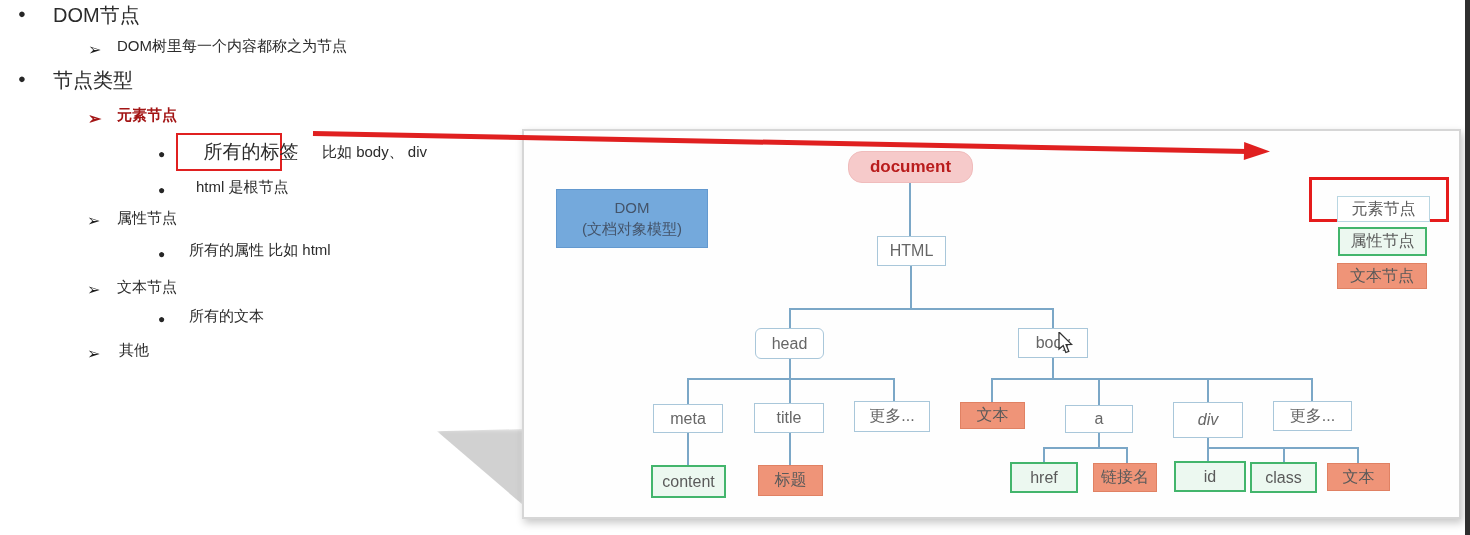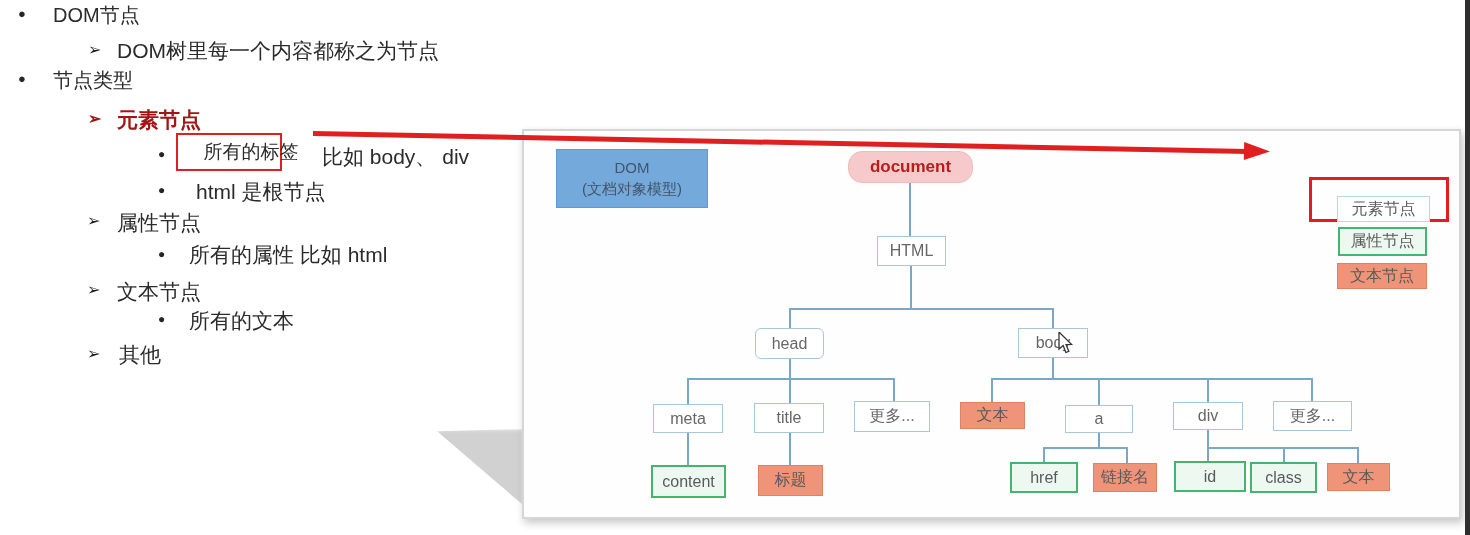--- a/index.html
+++ b/index.html
@@ -9,21 +9,21 @@
     background:#ffffff; font-family:"Liberation Sans", sans-serif;
     color:#2b2b2b;
   }
   .abs{ position:absolute; }
 
   
   .marker-bullet{ color:#262626; }
   .marker-arrow{ color:#1d1d1d; }
   .outline-text{ white-space:nowrap; color:#2b2b2b; }
   .outline-main{ font-size:20px; }
-  .outline-sub{ font-size:21px;text-align:right; }
+  .outline-sub{ font-size:15px;text-align:right; }
   .red-em{ color:#a31515; font-weight:bold; }
   .red-outline-box{
     border:2.5px solid #e02020;
     display:flex; align-items:center; justify-content:center;
     font-size:19px; color:#2b2b2b; white-space:nowrap;
   }
 
   
   .panel{
     background:#fefefe;
@@ -36,21 +36,21 @@
     filter:blur(2px); opacity:.8;
   }
   .node{
     display:flex; align-items:center; justify-content:center;
     font-size:16px; color:#666; background:#fff;
     border:1.5px solid #a9c7da; white-space:nowrap;
   }
   .node-blue{
     background:#74a9dc; border:1px solid #6399cf; color:#44546a;
     display:flex; flex-direction:column; align-items:center; justify-content:center;
-    font-size:15px; line-height:1.35; text-align:center;
+    font-size:15px; line-height:1.35; text-align:center;margin-top:40px;
   }
   .node-pink{
     background:#f6caca; border:1px solid #f0bcbc; border-radius:14px;
     display:flex; align-items:center; justify-content:center;
     color:#b91c1c; font-weight:bold; font-size:17px;
   }
   .node-orange{
     background:#ef9478; border:1.5px solid #e08163;
     display:flex; align-items:center; justify-content:center;
     font-size:16px; color:#5a5a5a; white-space:nowrap;
@@ -180,21 +180,21 @@
     </div>
   <div class="abs node" style="left:854px; top:401px; width:76px; height:31px;">
       <span>更多...</span>
     </div>
   <div class="abs node-orange" style="left:960px; top:402px; width:65px; height:27px;">
       <span>文本</span>
     </div>
   <div class="abs node" style="left:1065px; top:405px; width:68px; height:28px;">
       <span>a</span>
     </div>
-  <div class="abs node" style="left:1173px; top:402px; width:70px; height:28px;">
+  <div class="abs node" style="left:1173px; top:402px; width:70px; height:36px;font-style:italic;">
       <span>div</span>
     </div>
   <div class="abs node" style="left:1273px; top:401px; width:79px; height:30px;">
       <span>更多...</span>
     </div>
   <div class="abs node-green" style="left:651px; top:465px; width:75px; height:33px;">
       <span>content</span>
     </div>
   <div class="abs node-orange" style="left:758px; top:465px; width:65px; height:31px;">
       <span>标题</span>

